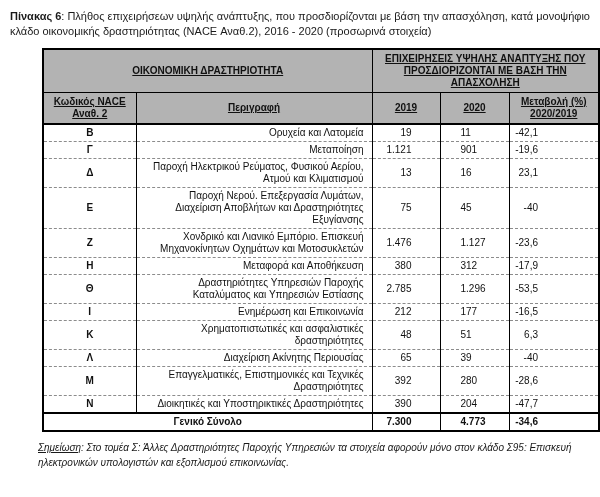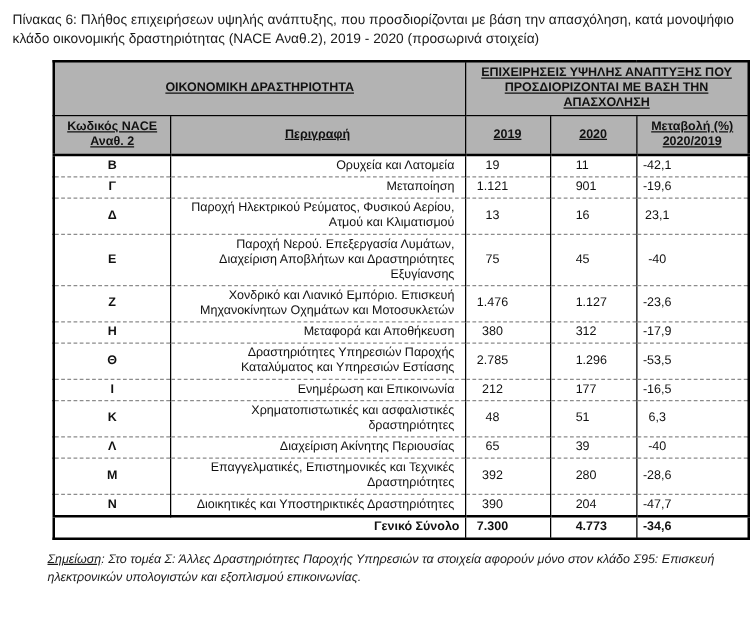--- a/index.html
+++ b/index.html
@@ -11,21 +11,21 @@
     overflow: hidden;
   }
   .page { padding: 9px 10px 0 10px; }
 
   .caption {
     font-size: 11px;
     line-height: 15px;
     color: #1a1a1a;
     margin-bottom: 9px;
   }
-  .caption b { font-weight: normal; }
+  .caption b { font-weight: bold; }
 
   table.tbl {
     border-collapse: collapse;
     table-layout: fixed;
     width: 556px;
     margin-left: 32px;
     font-size: 10px;
   }
   .tbl col.c-code   { width: 93px; }
   .tbl col.c-desc   { width: 236px; }
@@ -55,49 +55,49 @@
     border-top: 1px dashed #8c8c8c;
     padding: 2px 4px;
     line-height: 12px;
     vertical-align: middle;
     color: #111;
   }
   .tbl tbody tr:first-child td { border-top: none; }
 
   td.code { text-align: center; font-weight: bold; }
   td.desc { text-align: right; padding-left: 12px; padding-right: 8px; }
-  td.num  { text-align: center; white-space: nowrap; }
+  td.num  { text-align: right; white-space: nowrap; }
   td.n2019   { padding-right: 28px; }
   td.n2020   { padding-right: 40px; padding-left: 20px; }
   td.nchange { padding-right: 60px; }
   .tbl tbody td { height: 17px; }
 
   .tbl tfoot td {
     border-top: 2px solid #000;
     font-weight: bold;
     height: 18px;
   }
-  td.total-label { text-align: right; }
+  td.total-label { text-align: center; }
 
   .footnote {
     margin: 8px 0 0 28px;
     width: 560px;
     font-size: 10px;
     font-style: italic;
     line-height: 15px;
     color: #1a1a1a;
   }
   .footnote .fn-lead { text-decoration: underline; }
 </style>
 </head>
 <body>
 
 <div class="page">
 
-  <p class="caption"><b>Πίνακας 6</b><span>: Πλήθος επιχειρήσεων υψηλής ανάπτυξης, που προσδιορίζονται με βάση την απασχόληση, κατά μονοψήφιο κλάδο οικονομικής δραστηριότητας (NACE Αναθ.2), 2019 - 2020 (προσωρινά στοιχεία)</span></p>
+  <p class="caption"><b>Πίνακας 6</b><span>: Πλήθος επιχειρήσεων υψηλής ανάπτυξης, που προσδιορίζονται με βάση την απασχόληση, κατά μονοψήφιο κλάδο οικονομικής δραστηριότητας (NACE Αναθ.2), 2016 - 2020 (προσωρινά στοιχεία)</span></p>
 
   <table class="tbl">
     <colgroup>
       <col class="c-code">
         <col class="c-desc">
         <col class="c-y2019">
         <col class="c-y2020">
         <col class="c-change">
     </colgroup>
     <thead>

